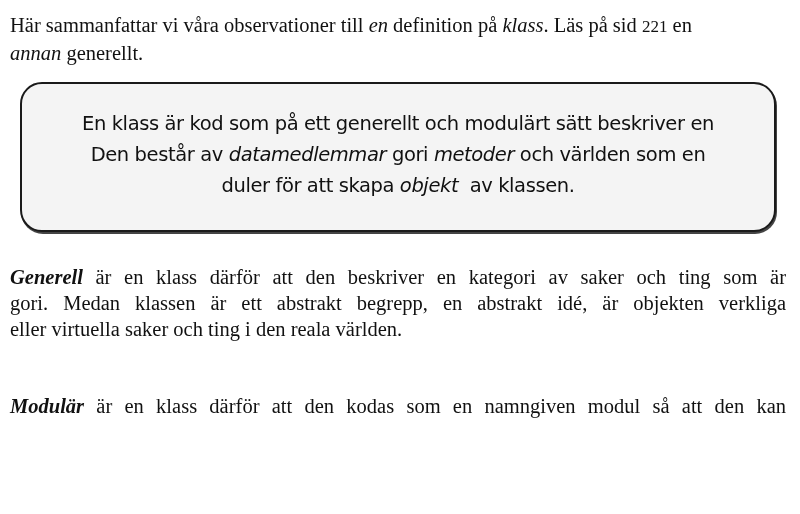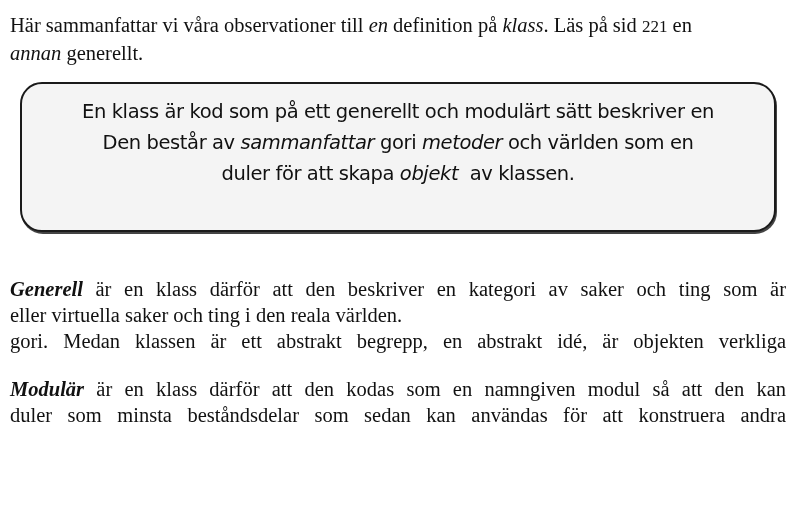--- a/index.html
+++ b/index.html
@@ -8,49 +8,48 @@
     .p { position: absolute; left: 10px; width: 776px; margin: 0; text-align: justify; }
     #intro { top: 3px; text-align: left; margin-top: 9px; }
     .box {
       position: absolute; left: 20px; top: 82px; width: 756px; height: 150px;
       border: 2px solid #1a1a1a; border-radius: 22px; background: #f4f4f4;
       box-shadow: 1px 2px 0 #444;
       box-sizing: border-box;
     }
     .box-text {
       font-family: "DejaVu Sans", "Liberation Sans", sans-serif; font-size: 19.5px; line-height: 31px;
-      text-align: center; margin: 0; padding-top: 12px; color: #111;
+      text-align: center; margin: 12px; padding-top: 12px; color: #111;
       letter-spacing: -0.4px;
     }
     .box-line { display: block; }
-    #p-generell { top: 264px; margin-top: 12px; }
-    #p-modular { top: 376px; font-family: Liberation Serif, serif; }
+    #p-generell { top: 264px; }
+    #p-modular { top: 393px; font-family: Liberation Serif, serif; }
     .p .line { display: block; text-align: justify; text-align-last: justify; }
     .p .line.last { text-align-last: left; }
     .small { font-size: 17px; }
     i { font-style: italic; }
   </style>
 </head>
 <body>
 
 <p id="intro" class="p serif">
   <span>Här sammanfattar vi våra observationer till </span><i>en</i><span> definition på </span><i>klass</i><span>. Läs på sid </span><span class="small">221</span><span> en</span><br>
   <i>annan</i><span> generellt.</span>
 </p>
 
 <div class="box">
   <p class="box-text">
     <span class="box-line">En klass är kod som på ett generellt och modulärt sätt beskriver en</span>
-    <span class="box-line"><span>Den består av </span><i>sammanfattar</i><span> gori </span><i>metoder</i><span> och världen som en</span></span>
+    <span class="box-line"><span>Den består av </span><i>datamedlemmar</i><span> gori </span><i>metoder</i><span> och världen som en</span></span>
     <span class="box-line"><span>duler för att skapa </span><i>objekt</i><span style="white-space:pre">  av klassen.</span></span>
   </p>
 </div>
 
 <p id="p-generell" class="p serif">
   <span class="line"><b><i>Generell</i></b><span> är en klass därför att den beskriver en kategori av saker och ting som är</span></span>
+  <span class="line">gori. Medan klassen är ett abstrakt begrepp, en abstrakt idé, är objekten verkliga</span>
   <span class="line last">eller virtuella saker och ting i den reala världen.</span>
-  <span class="line">gori. Medan klassen är ett abstrakt begrepp, en abstrakt idé, är objekten verkliga</span>
 </p>
 
 <p id="p-modular" class="p serif">
   <span class="line"><b><i>Modulär</i></b><span> är en klass därför att den kodas som en namngiven modul så att den kan</span></span>
-  <span class="line">duler som minsta beståndsdelar som sedan kan användas för att konstruera andra</span>
 </p>
 
 </body></html>

